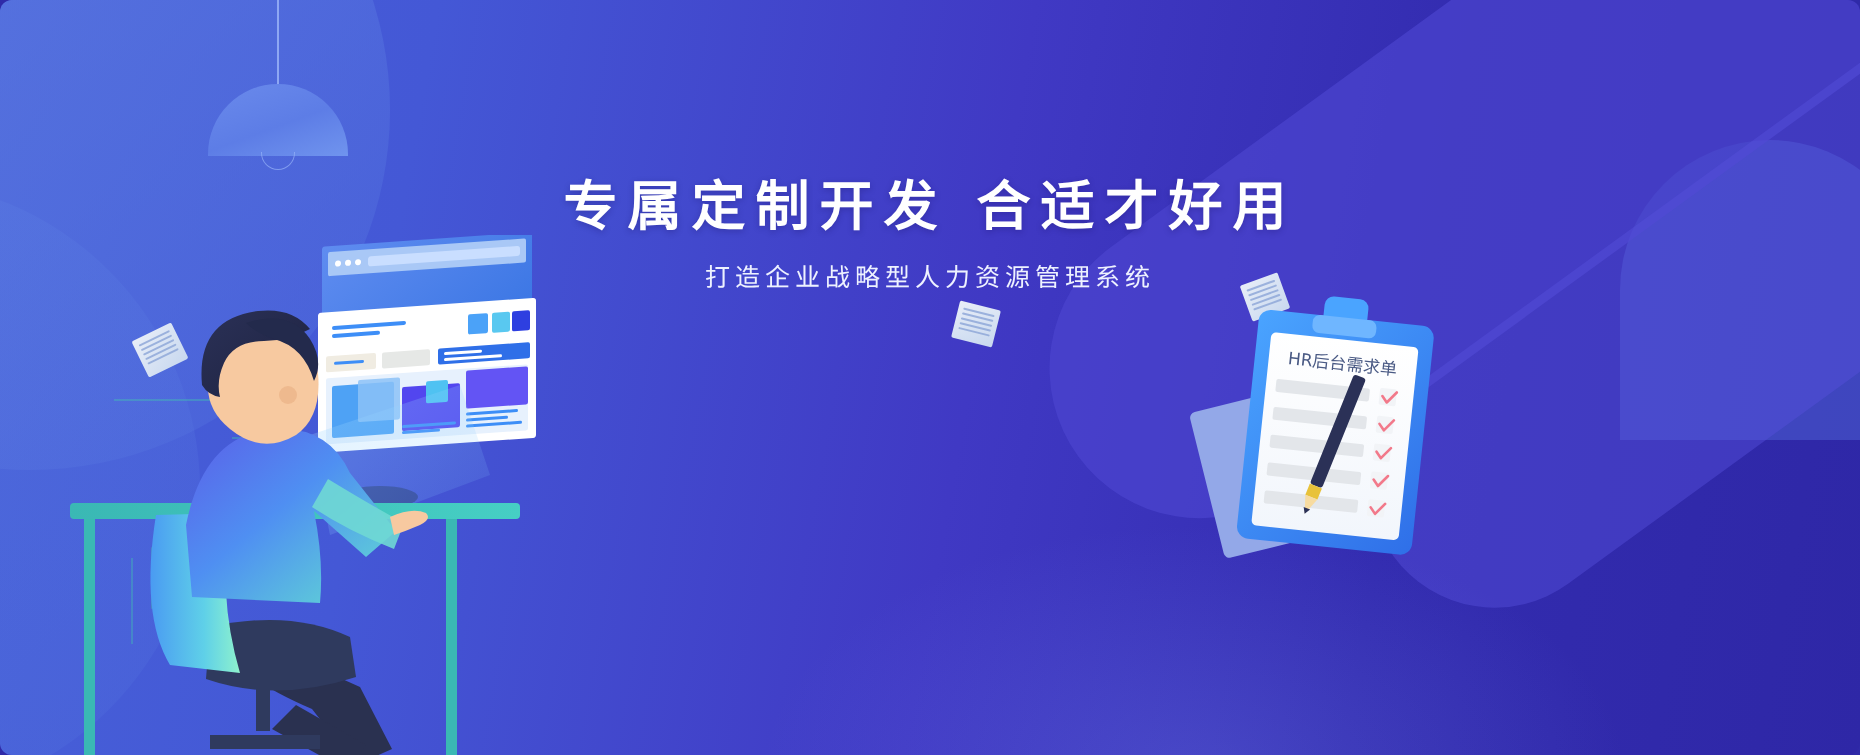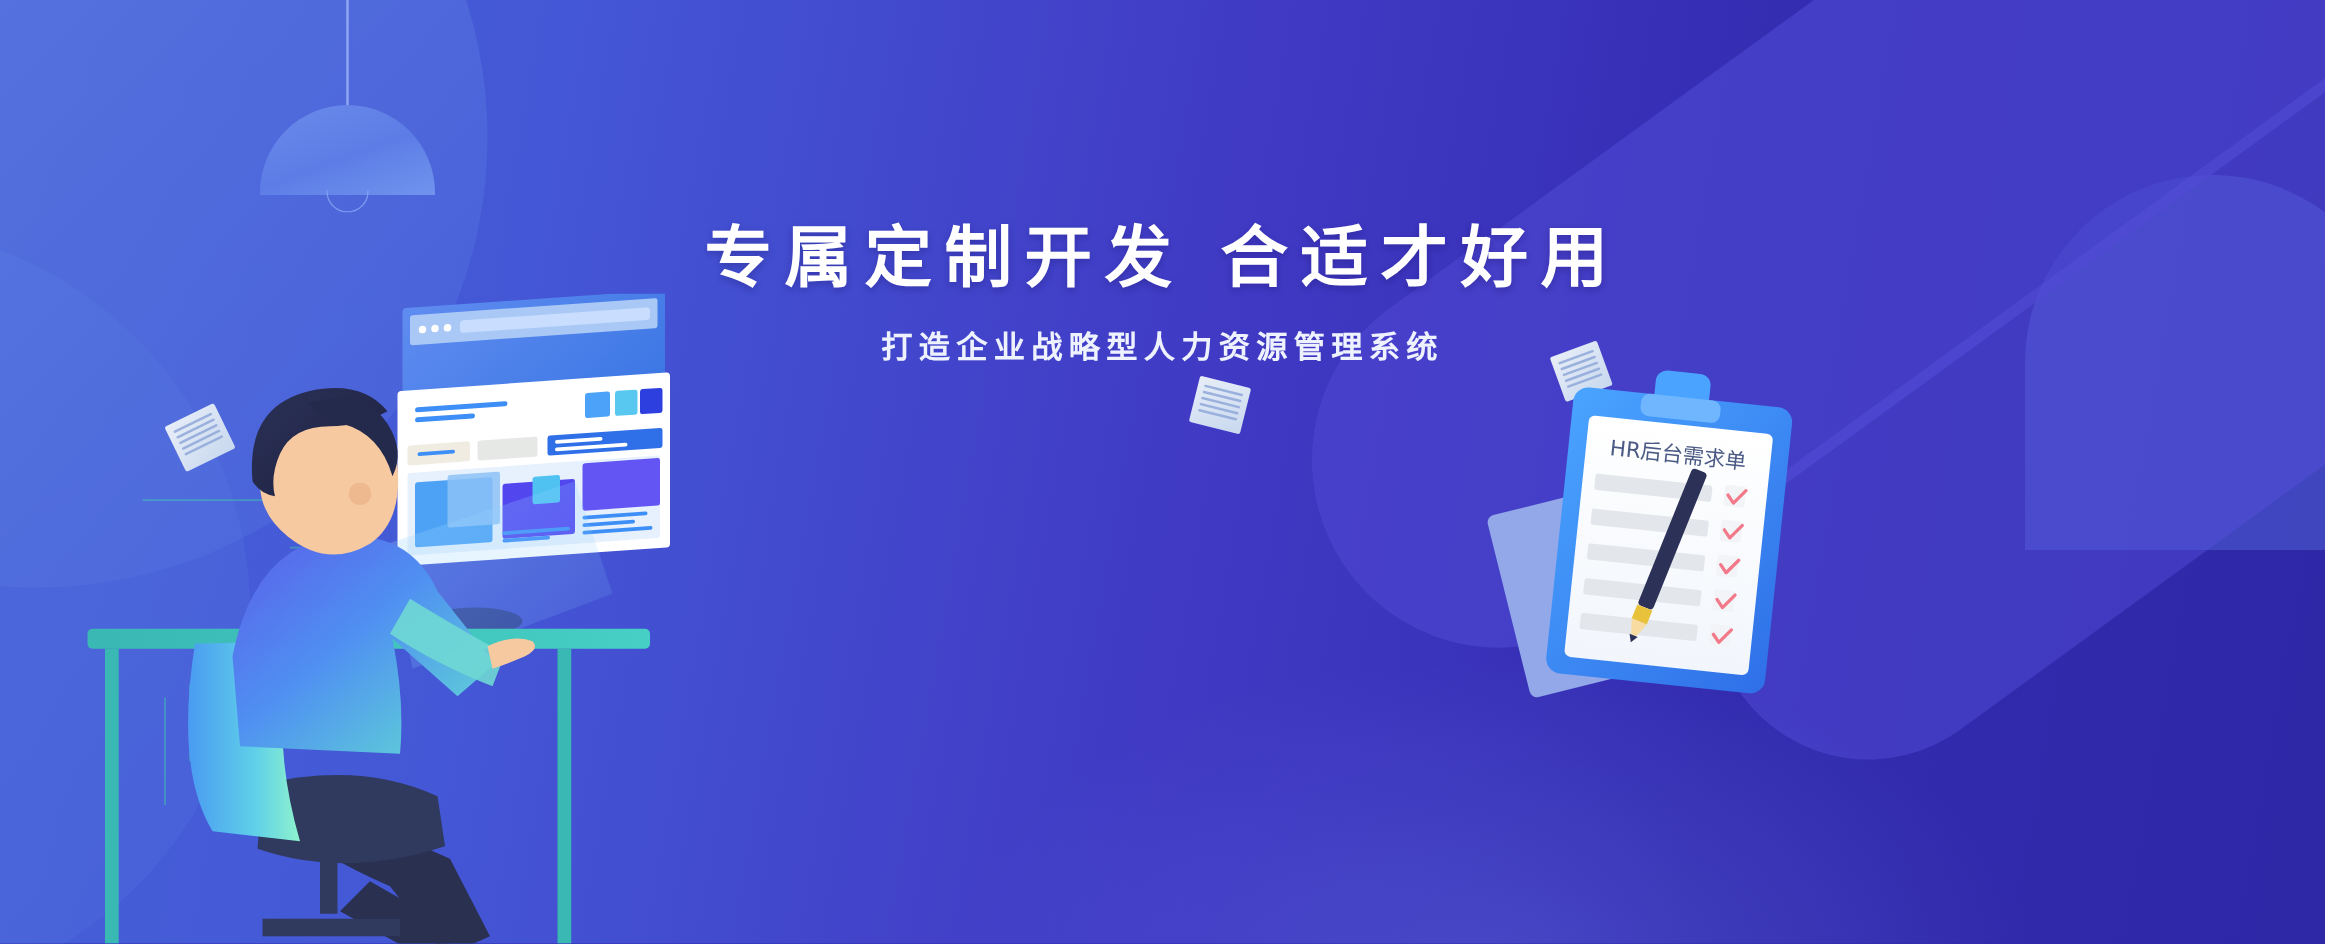--- a/index.html
+++ b/index.html
@@ -4,20 +4,21 @@
 <title>HR Banner</title>
 <style>
   html,body{margin:0;padding:0;background:#2f2aa8;}
   *{box-sizing:border-box;}
   .stage{
     position:relative;
     width:1860px;height:755px;
     overflow:hidden;
     font-family:"Liberation Sans","DejaVu Sans",sans-serif;
     background:linear-gradient(100deg,#4761d8 0%,#4458d6 22%,#4039c4 52%,#332cb0 74%,#2e27a6 100%);
+    border-radius:12px;
   }
 
   
   .bg-layer{position:absolute;inset:0;overflow:hidden;}
   .blob-tl{
     position:absolute;left:-330px;top:-250px;width:720px;height:720px;border-radius:50%;
     background:linear-gradient(135deg,#6f8ce8 0%,#5876e0 60%,#4a64da 100%);opacity:.55;
   }
   .blob-tl2{
     position:absolute;left:-420px;top:180px;width:620px;height:620px;border-radius:50%;
@@ -78,21 +79,21 @@
   .wire svg{display:block;}
 
   
   .copy{position:absolute;left:0;right:0;top:175px;text-align:center;z-index:6;}
   .headline{
     margin:0;color:#ffffff;font-size:54px;font-weight:700;letter-spacing:10px;
     line-height:1.18;text-shadow:0 2px 6px rgba(20,16,90,.28);
     font-family:"DejaVu Sans","Liberation Sans",sans-serif;
   }
   .subhead{
-    margin:18px 0 0;color:#eef2ff;font-size:25px;font-weight:700;letter-spacing:5px;
+    margin:18px 0 0;color:#eef2ff;font-size:25px;font-weight:400;letter-spacing:5px;
     font-family:"DejaVu Sans","Liberation Sans",sans-serif;
   }
 
   
   .scene-left{position:absolute;left:60px;bottom:0;width:620px;height:520px;z-index:4;}
   .scene-left svg{display:block;}
 
   
   .scene-right{position:absolute;left:1180px;top:275px;width:340px;height:360px;z-index:4;}
   .scene-right svg{display:block;}

